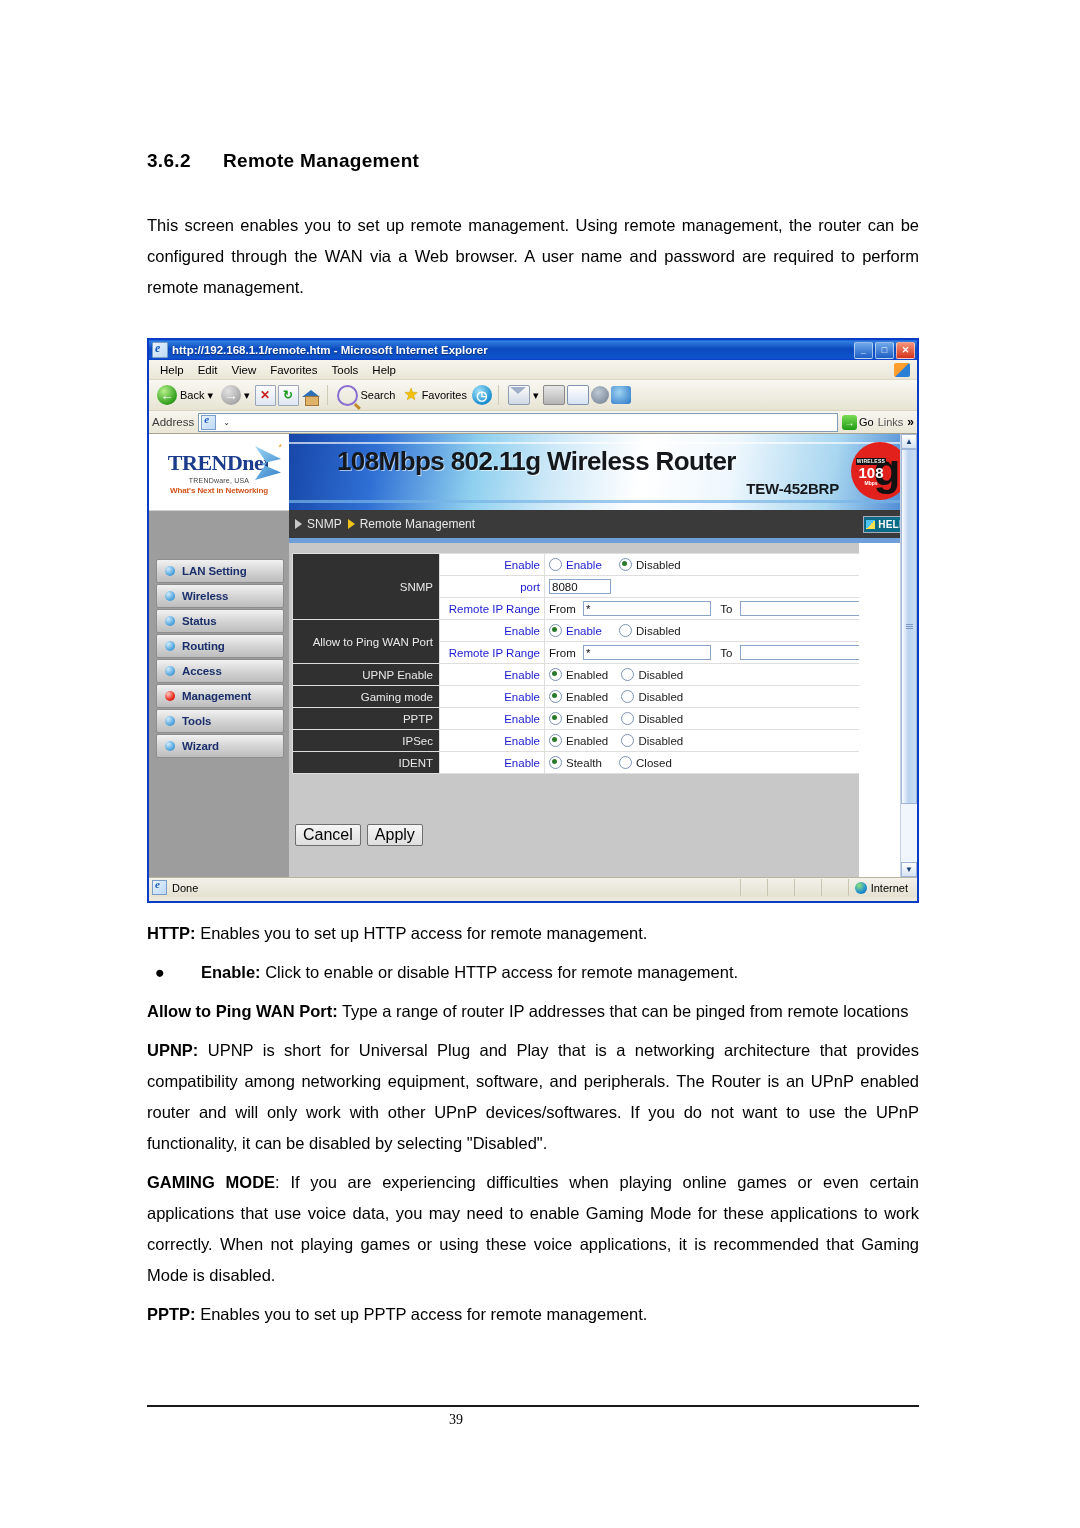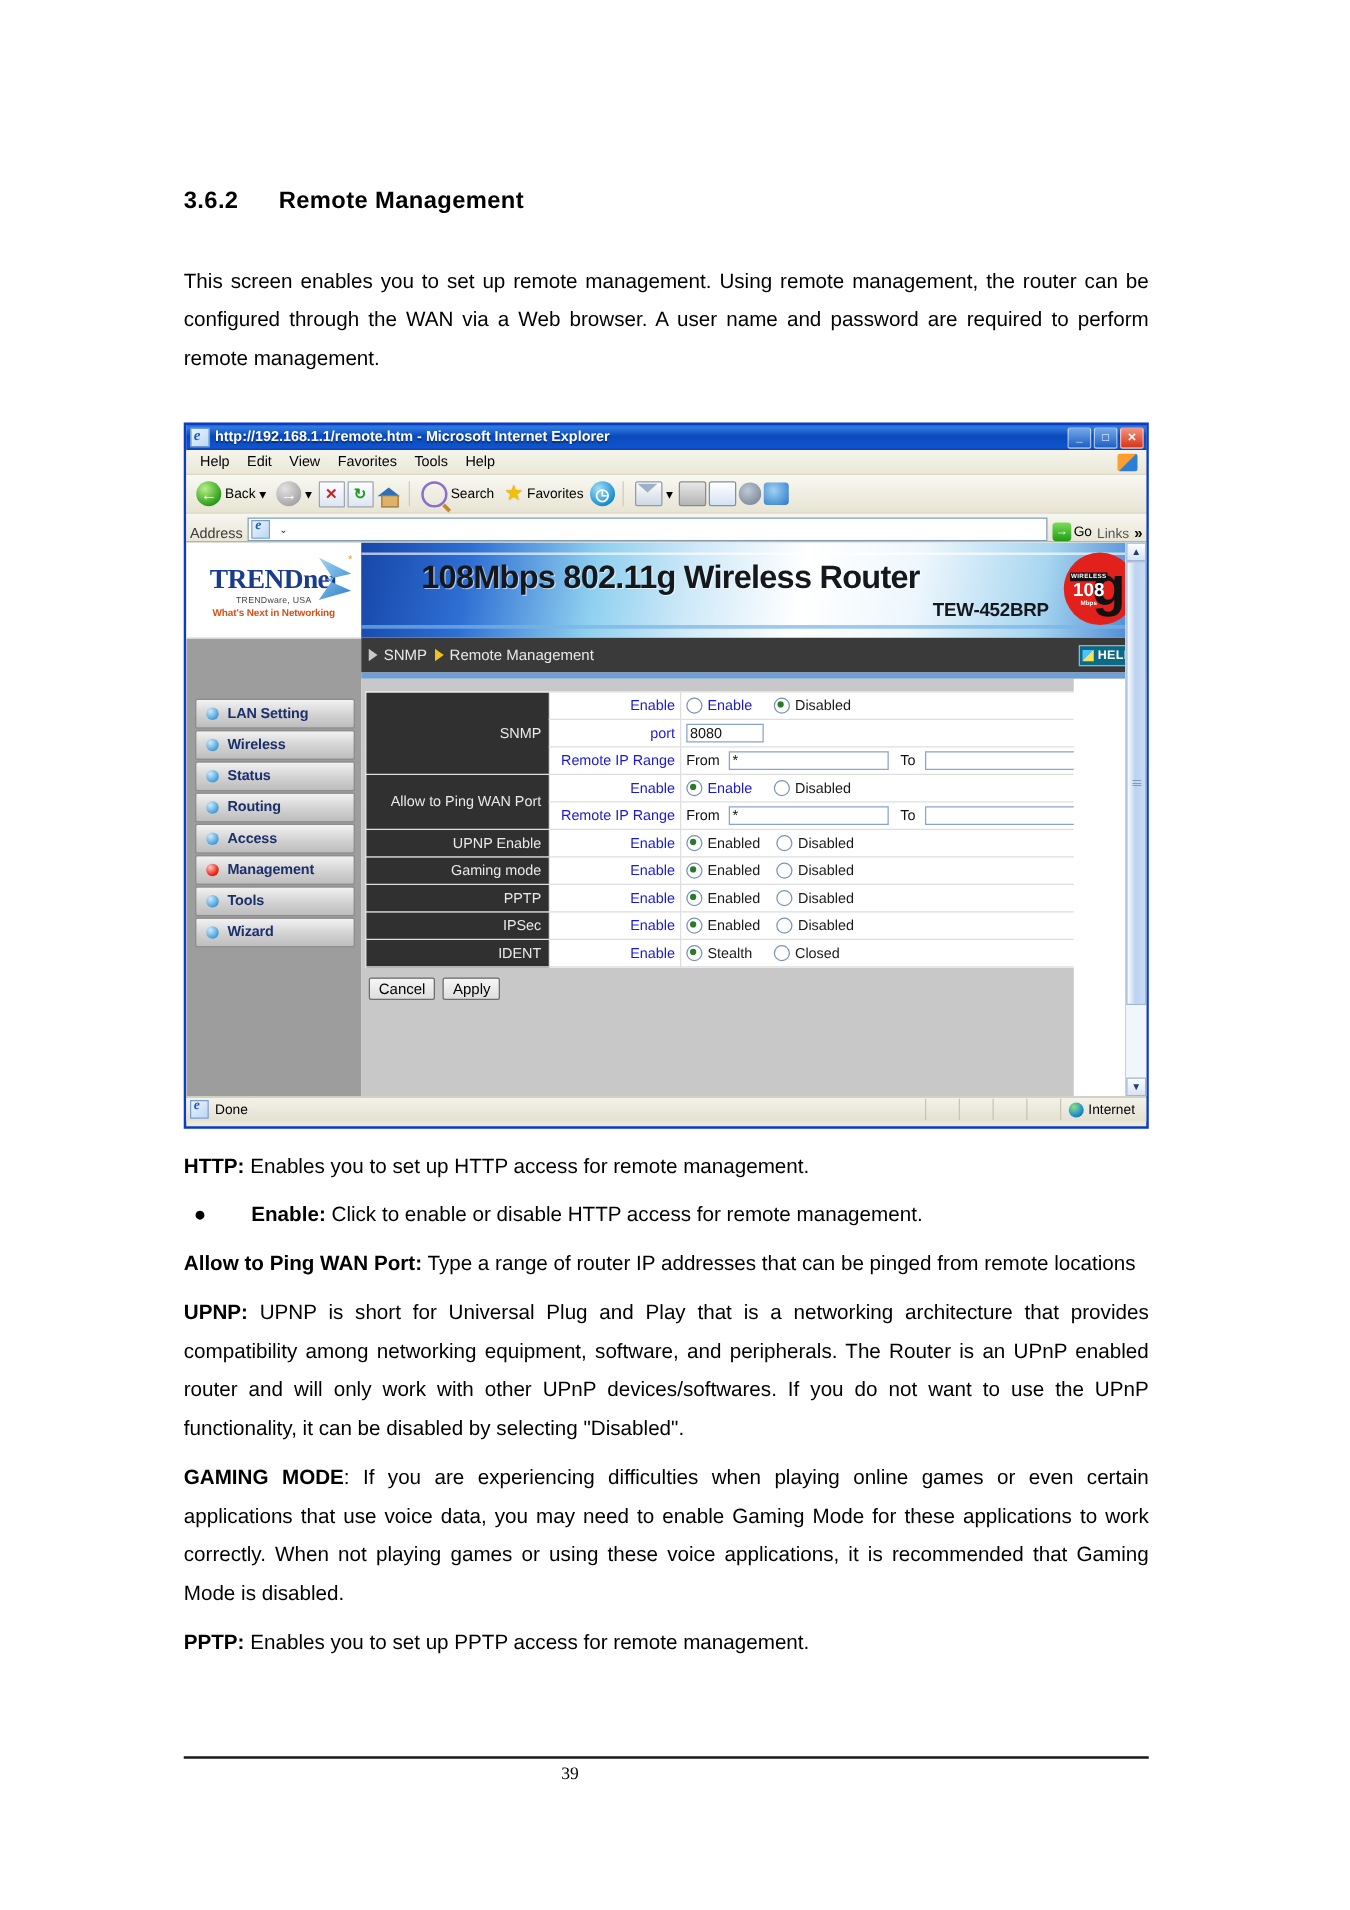--- a/index.html
+++ b/index.html
@@ -66,21 +66,21 @@
   .tlabel{font-size:11px;}
   .icn{width:20px;height:18px;border-radius:2px;}
   .icn.mail{background:linear-gradient(to bottom,#fdfdfd,#cfd8e4);border:1px solid #8c9bb0;position:relative;}
   .icn.mail:after{content:"";position:absolute;left:1px;top:1px;border-left:8px solid transparent;border-right:8px solid transparent;border-top:7px solid #9fb0c6;}
   .icn.print{background:linear-gradient(to bottom,#e8e8e8,#b4b4b4);border:1px solid #8a8a8a;}
   .icn.edit{background:linear-gradient(to bottom,#fff,#d6e2f2);border:1px solid #7e92ad;}
   .icn.disc{background:radial-gradient(circle at 40% 35%,#bfc9d6,#6e7b8c);border-radius:50%;width:18px;height:18px;}
   .icn.msn{background:radial-gradient(circle at 40% 35%,#9fd3f2,#2a76c6);border-radius:3px;}
 
   .ie-addressbar{height:22px;background:linear-gradient(to bottom,#f7f6ef,#e9e6d6);
-      display:flex;align-items:flex-end;padding:0 3px;gap:4px;border-bottom:1px solid #a7a392;}
+      display:flex;align-items:center;padding:0 3px;gap:4px;border-bottom:1px solid #a7a392;}
   .addr-label{font-size:11.5px;color:#3a3a3a;}
   .addr-box{flex:1 1 auto;height:17px;background:#fff;border:1px solid #7f9db9;display:flex;align-items:center;
       padding:0 2px;gap:3px;}
   .addr-ico{width:13px;height:13px;background:linear-gradient(135deg,#eaf3fd,#bcd8f5);border:1px solid #7a9ec9;
       position:relative;flex:0 0 auto;}
   .addr-ico:after{content:"e";position:absolute;left:2px;top:-3px;font-size:11px;font-style:italic;font-weight:bold;
       color:#1a5bbf;font-family:"Liberation Serif",serif;}
   .addr-text{font-size:11.5px;white-space:nowrap;flex:1 1 auto;}
   .addr-drop{width:15px;height:15px;display:flex;align-items:center;justify-content:center;font-size:8px;color:#233;}
   .gobtn{display:flex;align-items:center;gap:2px;font-size:11px;}
@@ -147,22 +147,22 @@
   .rb.on:after{content:"";position:absolute;left:2px;top:2px;width:5px;height:5px;border-radius:50%;background:#2b7a2b;}
   .rtext{font-size:11.5px;color:#1a1a1a;}
   .rtext.blue{color:#1a1ad0;}
   .inp{height:15px;border:1px solid #8aa4c8;background:#fff;font-size:11.5px;
       font-family:"Liberation Sans",sans-serif;padding:0 2px;box-sizing:border-box;display:inline-block;
       line-height:14px;vertical-align:middle;color:#111;}
   .inp.port{width:62px;}
   .inp.range{width:128px;}
   .inline-lbl{font-size:11.5px;color:#111;margin:0 4px 0 0;vertical-align:middle;}
   .btnrow{margin:8px 0 0 6px;display:flex;gap:6px;}
-  .gbtn{font-size:12px;font-family:"Liberation Sans",sans-serif;padding:1px 7px;
-      background:linear-gradient(to bottom,#f6f6f6,#dedede);border:1px solid #6e6e6e;border-radius:2px;color:#000;}
+  .gbtn{font-size:16px;font-family:"Liberation Sans",sans-serif;padding:1px 7px;
+      background:linear-gradient(to bottom,#f6f6f6,#dedede);border:1px solid #6e6e6e;border-radius:2px;color:#000;margin-top:42px;}
   .whitefill{position:absolute;right:0;top:0;bottom:0;width:58px;background:#fff;}
 
   .vscroll{position:absolute;right:0;top:0;bottom:0;width:16px;background:#f4f7fd;border-left:1px solid #c6d2e4;
       display:flex;flex-direction:column;}
   .vs-btn{height:15px;background:linear-gradient(to bottom,#fdfefe,#d7e3f4);border:1px solid #9fb6d6;
       display:flex;align-items:center;justify-content:center;font-size:8px;color:#1b3f73;box-sizing:border-box;}
   .vs-thumb{flex:0 0 auto;height:355px;margin:0;background:linear-gradient(to right,#fbfdff,#bcd2ef 45%,#c9dcf5);
       border:1px solid #9fb6d6;box-sizing:border-box;display:flex;align-items:center;justify-content:center;}
   .vs-grip{width:7px;height:6px;background:repeating-linear-gradient(to bottom,#7e9ac0 0 1px,transparent 1px 2px);}
   .vs-track{flex:1 1 auto;background:#f1f5fc;}

